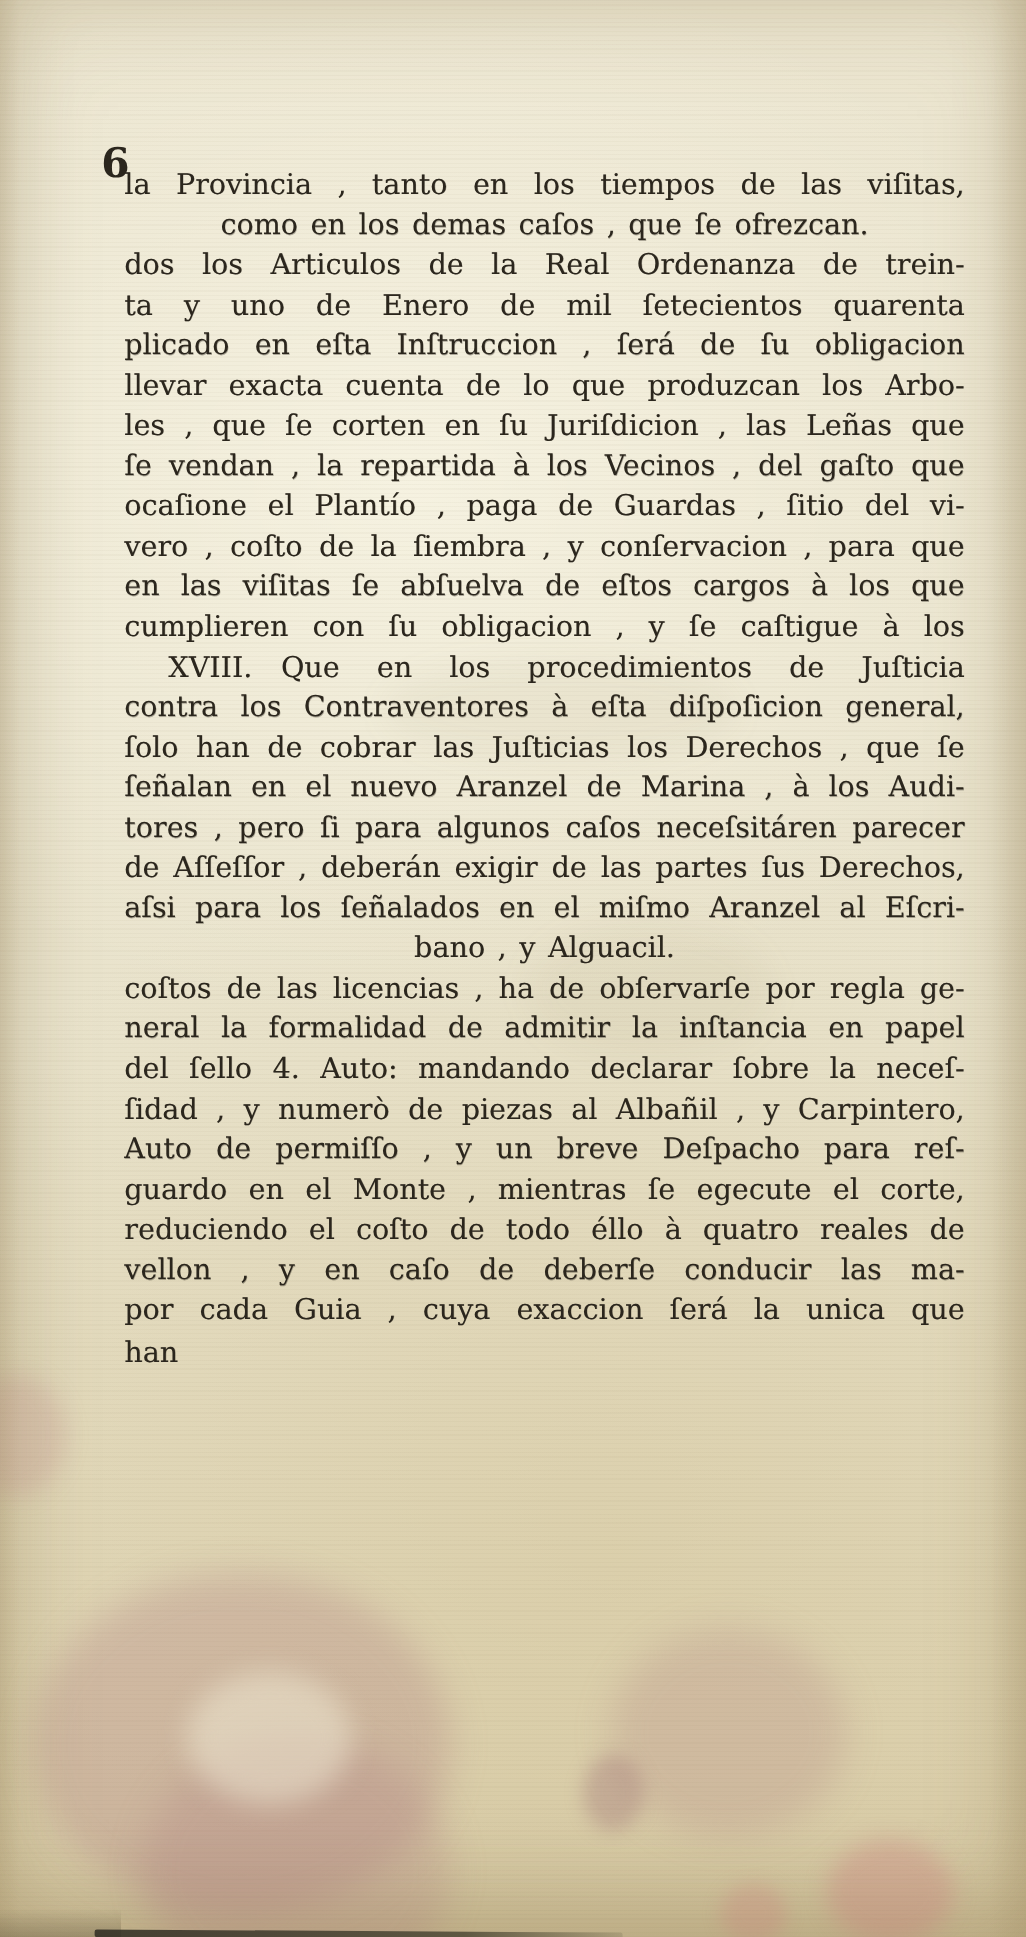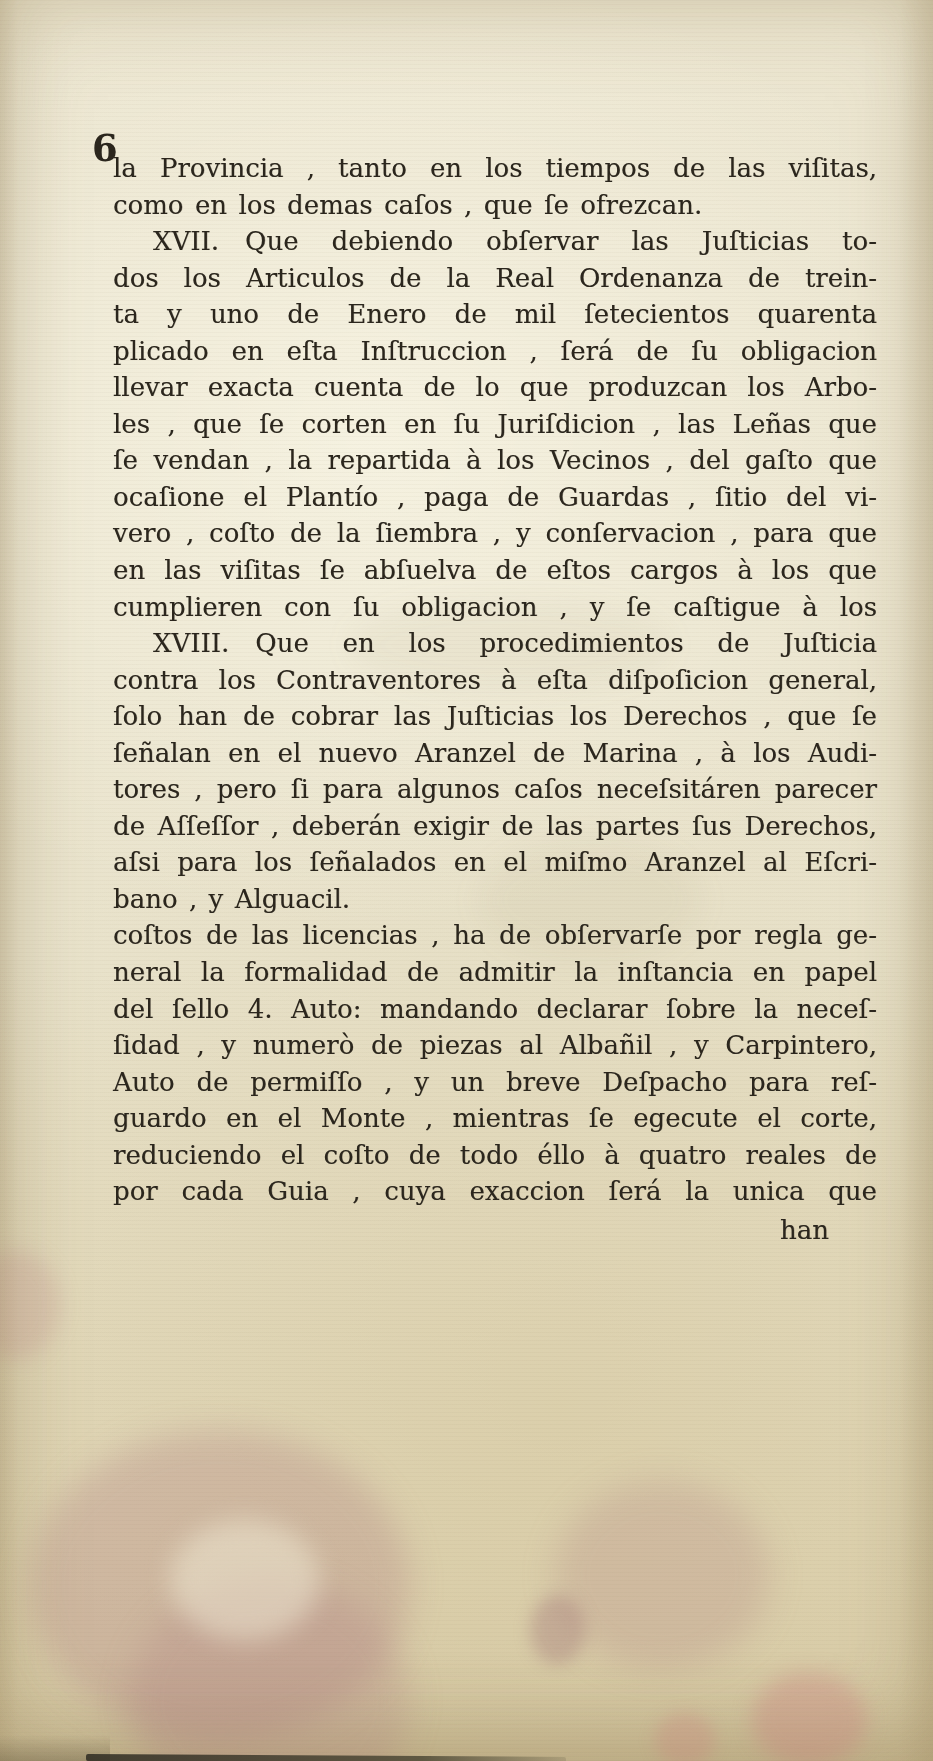--- a/index.html
+++ b/index.html
@@ -55,35 +55,35 @@
     position: absolute; left: 92px; top: 126px;
     font-size: 37px; font-weight: 700; letter-spacing: 1px;
   }
   .text-block {
     position: absolute; left: 113px; top: 150px; width: 764px;
   }
   .line {
     height: 36.55px; line-height: 36.55px;
     font-size: 26px;
     white-space: nowrap;
-    text-align: left;
+    text-align: center;
     word-spacing: 0.12em;
     text-shadow: 0.4px 0.4px 0 rgba(43,38,29,0.35);
   }
   .line.just {
     white-space: normal;
     text-align: justify;
     text-align-last: justify;
   }
   .line.indent { padding-left: 40px; }
   .line.indent.just { text-indent: 0; padding-left: 40px; }
   .catchword {
     height: 40px; line-height: 40px;
     font-size: 26px;
-    text-align: right; padding-right: 48px;
+    text-align: left; padding-right: 48px;
     text-shadow: 0.4px 0.4px 0 rgba(43,38,29,0.35);
   }
 </style>
 </head>
 <body>
 
 <div class="page">
 
   <div class="stain stain-a1"></div>
   <div class="stain stain-a2"></div>
@@ -100,21 +100,20 @@
   <div class="edge-right"></div>
   <div class="corner-shade"></div>
   <div class="bottom-edge"></div>
 
   <div class="page-number">6</div>
 
   <div class="text-block">
     <div>
         <div class="line just">la Provincia , tanto en los tiempos de las viſitas,</div>
         <div class="line">como en los demas caſos , que ſe ofrezcan.</div>
-        <div class="line indent just">XVII. Que debiendo obſervar las Juſticias to-</div>
         <div class="line just">dos los Articulos de la Real Ordenanza de trein-</div>
         <div class="line just">ta y uno de Enero de mil ſetecientos quarenta</div>
         <div class="line just">plicado en eſta Inſtruccion , ſerá de ſu obligacion</div>
         <div class="line just">llevar exacta cuenta de lo que produzcan los Arbo-</div>
         <div class="line just">les , que ſe corten en ſu Juriſdicion , las Leñas que</div>
         <div class="line just">ſe vendan , la repartida à los Vecinos , del gaſto que</div>
         <div class="line just">ocaſione el Plantío , paga de Guardas , ſitio del vi-</div>
         <div class="line just">vero , coſto de la ſiembra , y conſervacion , para que</div>
         <div class="line just">en las viſitas ſe abſuelva de eſtos cargos à los que</div>
         <div class="line just">cumplieren con ſu obligacion , y ſe caſtigue à los</div>
@@ -126,18 +125,19 @@
         <div class="line just">de Aſſeſſor , deberán exigir de las partes ſus Derechos,</div>
         <div class="line just">aſsi para los ſeñalados en el miſmo Aranzel al Eſcri-</div>
         <div class="line">bano , y Alguacil.</div>
         <div class="line just">coſtos de las licencias , ha de obſervarſe por regla ge-</div>
         <div class="line just">neral la formalidad de admitir la inſtancia en papel</div>
         <div class="line just">del ſello 4. Auto: mandando declarar ſobre la neceſ-</div>
         <div class="line just">ſidad , y numerò de piezas al Albañil , y Carpintero,</div>
         <div class="line just">Auto de permiſſo , y un breve Deſpacho para reſ-</div>
         <div class="line just">guardo en el Monte , mientras ſe egecute el corte,</div>
         <div class="line just">reduciendo el coſto de todo éllo à quatro reales de</div>
+        <div class="line just">vellon , y en caſo de deberſe conducir las ma-</div>
         <div class="line just">por cada Guia , cuya exaccion ſerá la unica que</div>
       </div>
     <div class="catchword">han</div>
   </div>
 
 </div>
 
 </body></html>

